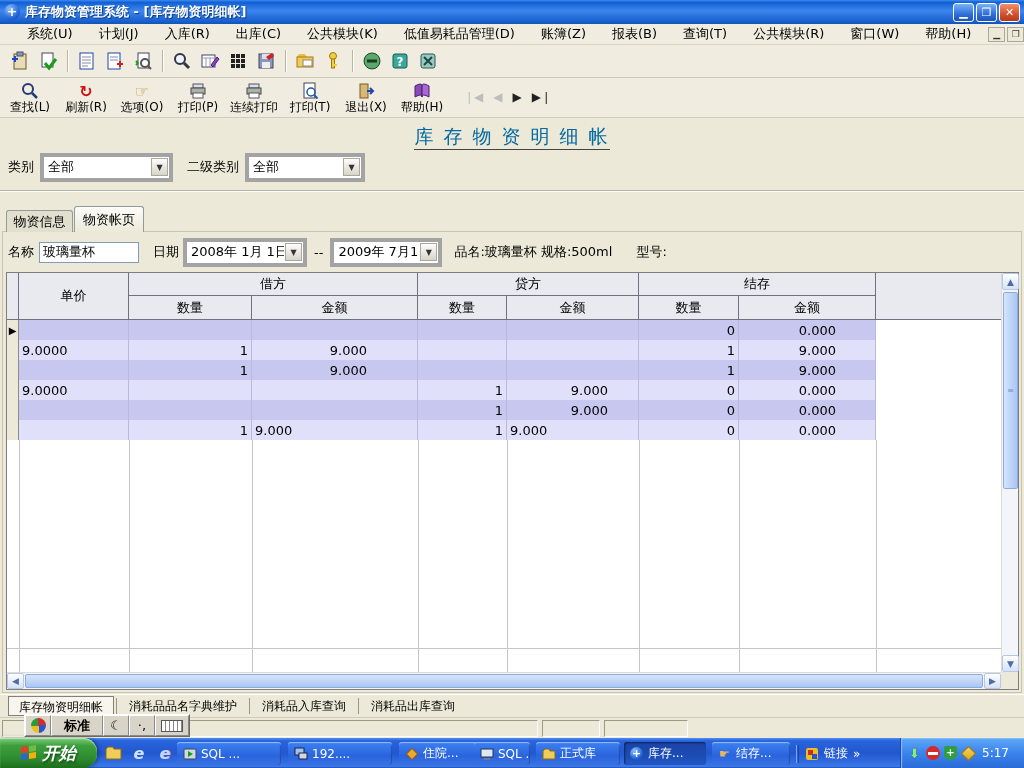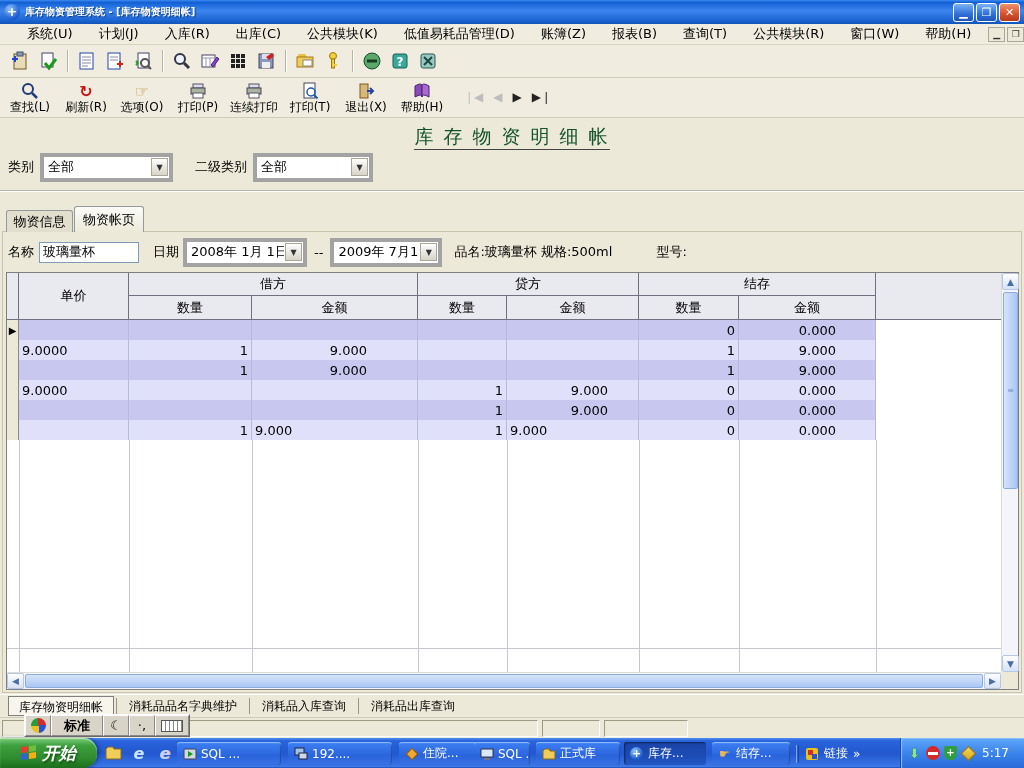--- a/index.html
+++ b/index.html
@@ -10,21 +10,21 @@
     background: #ece9d8; font-size: 13px; color:#000;
   }
 
   
   #titlebar { position:absolute; left:0; top:0; width:1024px; height:24px;
     background: linear-gradient(180deg,#3a8bf0 0%,#1360d4 10%,#3c86ee 45%,#1c64d2 85%,#1154b8 100%);
     display:flex; align-items:center; padding:0 4px; }
   #app-icon { width:16px; height:16px; border-radius:50%;
     background: radial-gradient(circle at 35% 30%, #8cc0fa, #1a5cd0 70%, #0c3e96);
     color:#fff; font-weight:bold; font-size:13px; line-height:15px; text-align:center; margin-right:5px; flex:0 0 auto;}
-  #title-text { color:#fff; font-weight:bold; font-size:10px; text-shadow:1px 1px 1px #0a3a86; white-space:nowrap; }
+  #title-text { color:#fff; font-weight:bold; font-size:13px; text-shadow:1px 1px 1px #0a3a86; white-space:nowrap; }
   .winbtns { margin-left:auto; display:flex; gap:2px; }
   .winbtn { width:21px; height:19px; border-radius:3px; border:1px solid #fff;
     background: linear-gradient(180deg,#7ab2f4,#2f6fd8 60%,#1d55b8); color:#fff; font-size:11px;
     display:flex; align-items:center; justify-content:center; font-weight:bold; }
   .winbtn.close { background: linear-gradient(180deg,#f0926a,#d6502c 60%,#b23a1a); }
 
   
   #menubar { position:absolute; left:0; top:24px; width:1024px; height:21px;
     background:#f0ede0; border-bottom:1px solid #d8d4c0; display:flex; align-items:center; padding:0 4px;gap:8px; }
   #child-icon { width:15px; height:15px; margin-right:6px;
@@ -47,21 +47,21 @@
   .bigbtn { width:56px; height:37px; display:flex; flex-direction:column; align-items:center; justify-content:center; gap:0; }
   .bigbtn .bicon { height:18px; display:flex; align-items:center; justify-content:center; }
   .bigbtn .blabel { font-size:12px; line-height:15px; white-space:nowrap; }
   .navarrows { display:flex; align-items:center; gap:10px; margin-left:14px; margin-top:10px; font-size:12px; }
   .nav-dis { color:#bdbdbd; } .nav-en { color:#222; }
   .refresh-glyph { color:#cc1111; font-weight:bold; font-size:16px; }
   .hand-glyph { color:#c08830; font-size:16px; }
 
   
   #page-title { position:absolute; left:0; top:124px; width:1024px; text-align:center;
-    font-size:19px; letter-spacing:2px; color:#14532d; }
+    font-size:19px; letter-spacing:2px; color:#0369a1; }
   #page-title span { border-bottom:1px solid #444; padding-bottom:2px; }
   #filter-row { position:absolute; left:8px; top:155px; height:24px; display:flex; align-items:center; gap:6px; }
   .combo { background:#fff; border:4px solid #a3a3a3; height:29px; display:flex; align-items:center; }
   .combo .cval { flex:1; padding:0 4px; font-size:13px; white-space:nowrap; overflow:hidden; }
   .combo .cbtn { width:17px; height:18px; margin:1px; background:linear-gradient(180deg,#fdfdfd,#d8d4c8);
     border:1px solid #aca899; font-size:8px; color:#333; display:flex; align-items:center; justify-content:center; }
   #sep-line { position:absolute; left:0; top:190px; width:1024px; height:2px;
     border-top:1px solid #b8b4a2; border-bottom:1px solid #fff; }
 
   
@@ -388,21 +388,21 @@
 </div>
 
 <div id="page-title"><span>库 存 物 资 明 细 帐</span></div>
 
 <div id="filter-row">
   <span class="flabel">类别</span>
   <div class="combo" style="width:133px">
     <span class="cval">全部</span>
     <span class="cbtn">▼</span>
   </div>
-  <span class="flabel" style="margin-left:16px">二级类别</span>
+  <span class="flabel" style="margin-left:8px">二级类别</span>
   <div class="combo" style="width:120px">
     <span class="cval">全部</span>
     <span class="cbtn">▼</span>
   </div>
 </div>
 <div id="sep-line"></div>
 
 <div id="tabpanel"></div>
 <div class="tab" id="tab-info">物资信息</div>
 <div class="tab" id="tab-page">物资帐页</div>
@@ -414,21 +414,21 @@
   <div class="combo" style="width:124px;margin-left:4px">
     <span class="cval">2008年 1月 1日</span>
     <span class="cbtn">▼</span>
   </div>
   <span class="flabel" style="margin:0 7px">--</span>
   <div class="combo" style="width:112px">
     <span class="cval">2009年 7月13日</span>
     <span class="cbtn">▼</span>
   </div>
   <span class="flabel" style="margin-left:12px">品名:玻璃量杯 规格:500ml</span>
-  <span class="flabel" style="margin-left:44px">型号:</span>
+  <span class="flabel" style="margin-left:24px">型号:</span>
 </div>
 
 <div id="grid-panel">
 
   <div class="gh" style="left:0;top:0;width:12px;height:47px"></div>
   <div class="gh" style="left:122px;top:0;width:289px;height:23px">借方</div>
   <div class="gh" style="left:12px;top:0;width:110px;height:47px">单价</div>
   <div class="gh" style="left:122px;top:23px;width:123px;height:24px">数量</div>
   <div class="gh" style="left:245px;top:23px;width:166px;height:24px">金额</div>
   <div class="gh" style="left:411px;top:0;width:221px;height:23px">贷方</div>

